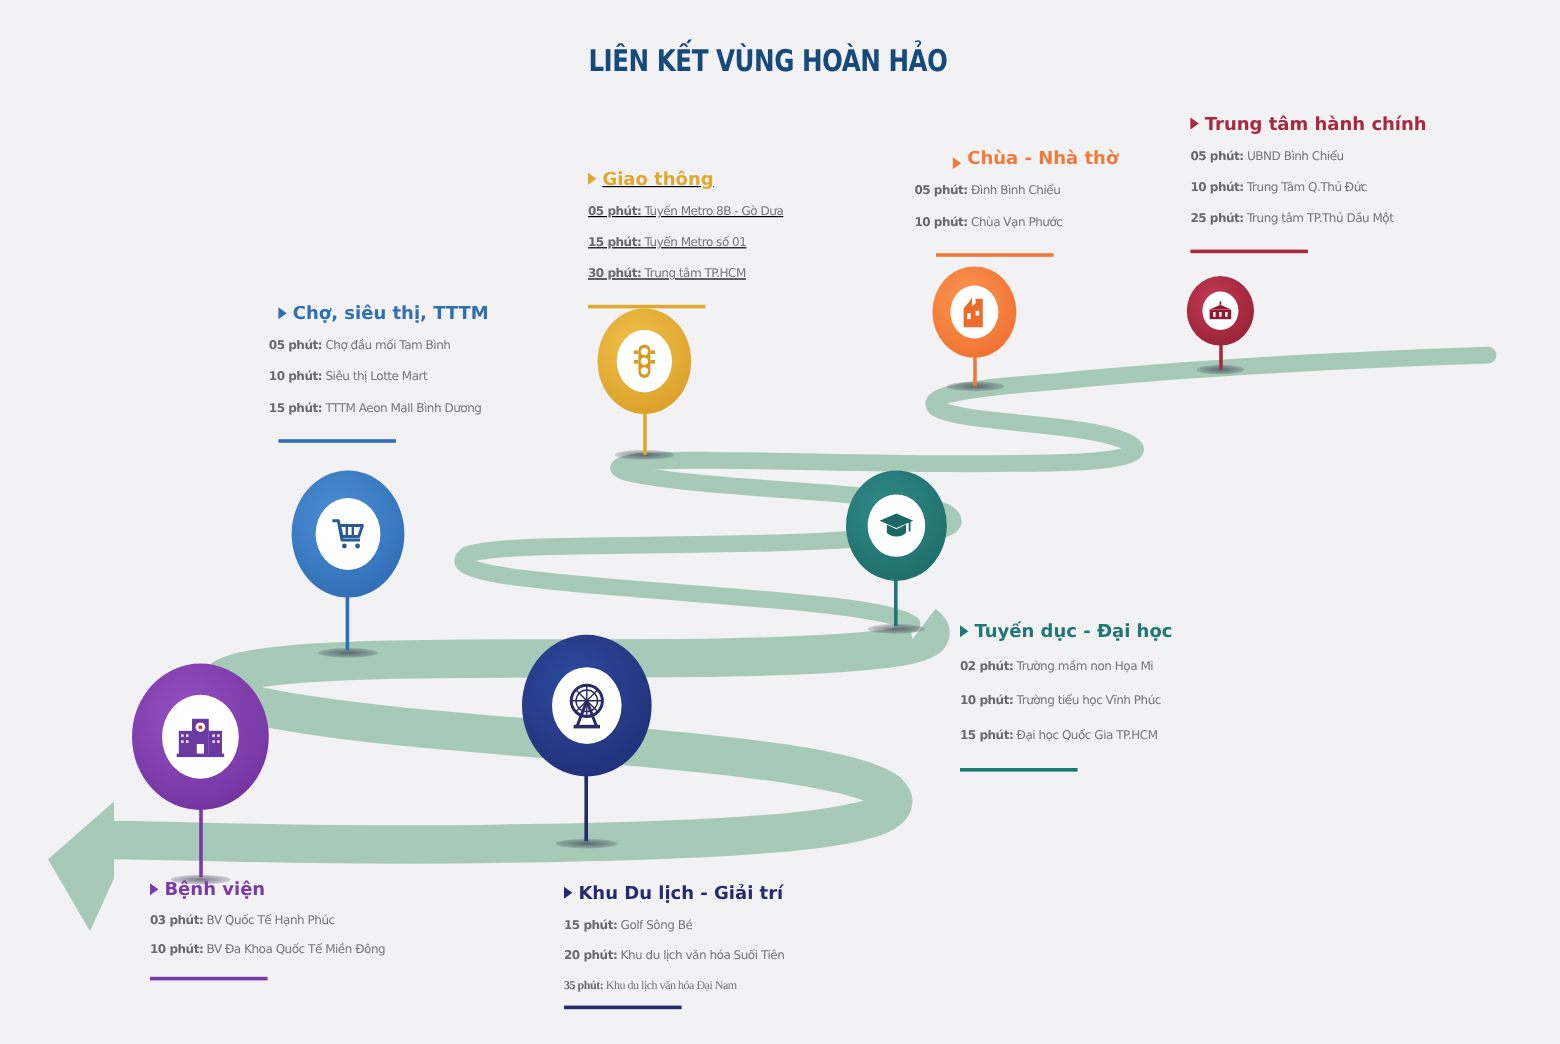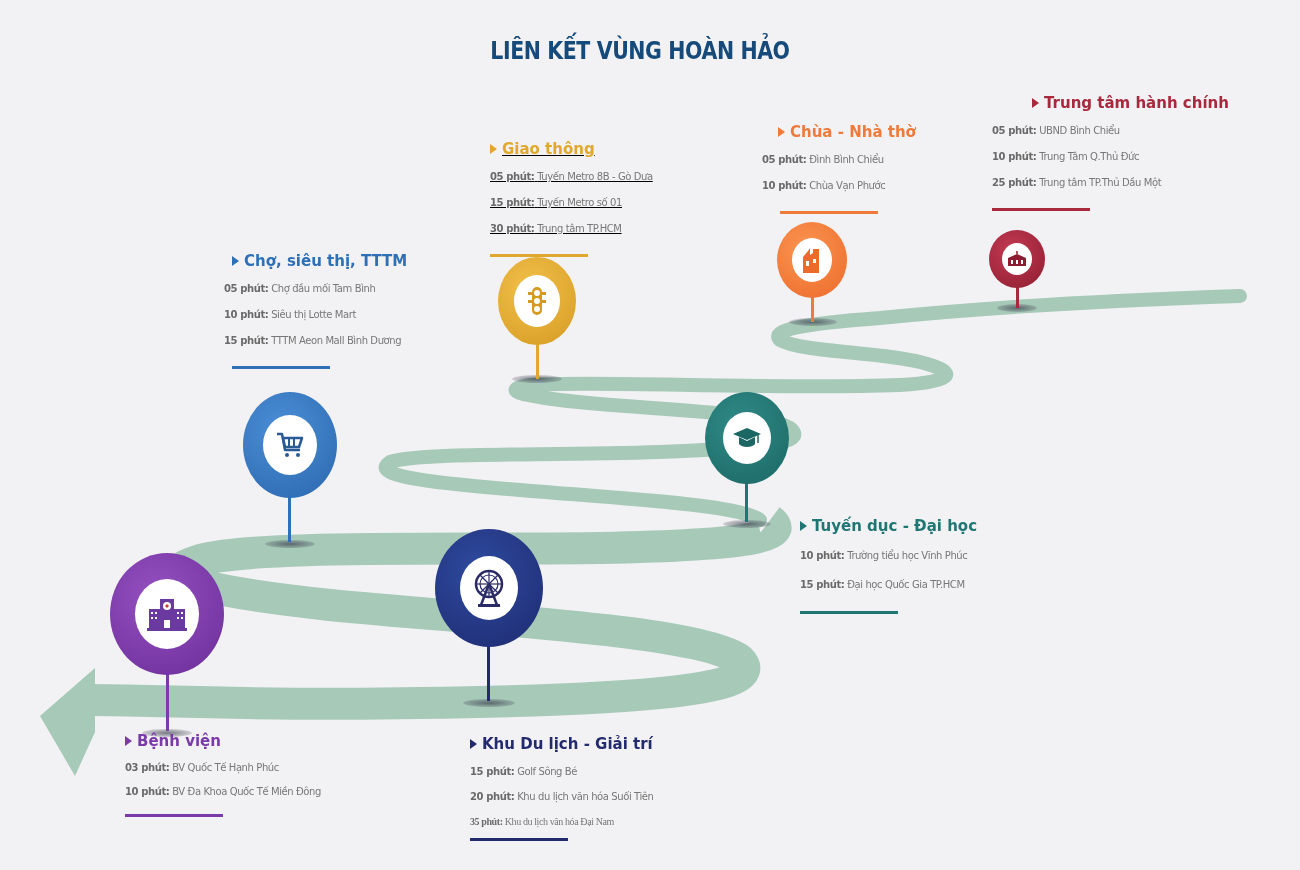--- a/index.html
+++ b/index.html
@@ -196,31 +196,31 @@
     <span class="tri"></span>
     <span>Giao thông</span>
   </div>
   <div class="row"><b>05 phút:</b> <span>Tuyến Metro 8B - Gò Dưa</span></div>
   <div class="row"><b>15 phút:</b> <span>Tuyến Metro số 01</span></div>
   <div class="row"><b>30 phút:</b> <span>Trung tâm TP.HCM</span></div>
   <div class="rule" style="background:#e0a82e;"></div>
 </div>
 
 <div class="block" style="left:762px;top:123px;">
-  <div class="head" style="color:#f07a3a;margin-left:16px;">
+  <div class="head" style="color:#f07a3a;margin-left:32px;align-items:flex-end;">
     <span class="tri"></span>
     <span>Chùa - Nhà thờ</span>
   </div>
   <div class="row"><b>05 phút:</b> <span>Đình Bình Chiểu</span></div>
   <div class="row"><b>10 phút:</b> <span>Chùa Vạn Phước</span></div>
   <div class="rule" style="background:#f07a3a;margin-left:18px;"></div>
 </div>
 
 <div class="block" style="left:992px;top:94px;">
-  <div class="head" style="color:#a8283e;margin-left:40px;">
+  <div class="head" style="color:#a8283e;">
     <span class="tri"></span>
     <span>Trung tâm hành chính</span>
   </div>
   <div class="row"><b>05 phút:</b> <span>UBND Bình Chiểu</span></div>
   <div class="row"><b>10 phút:</b> <span>Trung Tâm Q.Thủ Đức</span></div>
   <div class="row"><b>25 phút:</b> <span>Trung tâm TP.Thủ Dầu Một</span></div>
   <div class="rule" style="background:#a8283e;"></div>
 </div>
 
 <div class="block" style="left:224px;top:252px;">
@@ -232,20 +232,21 @@
   <div class="row"><b>10 phút:</b> <span>Siêu thị Lotte Mart</span></div>
   <div class="row"><b>15 phút:</b> <span>TTTM Aeon Mall Bình Dương</span></div>
   <div class="rule" style="background:#2e6fb5;margin-left:8px;"></div>
 </div>
 
 <div class="block" style="left:800px;top:517px;">
   <div class="head" style="color:#1f7774;">
     <span class="tri"></span>
     <span>Tuyến dục - Đại học</span>
   </div>
+  <div class="row" style="line-height:29px;"><b>02 phút:</b> <span>Trường mầm non Họa Mi</span></div>
   <div class="row" style="line-height:29px;"><b>10 phút:</b> <span>Trường tiểu học Vĩnh Phúc</span></div>
   <div class="row" style="line-height:29px;"><b>15 phút:</b> <span>Đại học Quốc Gia TP.HCM</span></div>
   <div class="rule" style="background:#1f7774;"></div>
 </div>
 
 <div class="block" style="left:470px;top:735px;">
   <div class="head" style="color:#232a6e;">
     <span class="tri"></span>
     <span>Khu Du lịch - Giải trí</span>
   </div>

